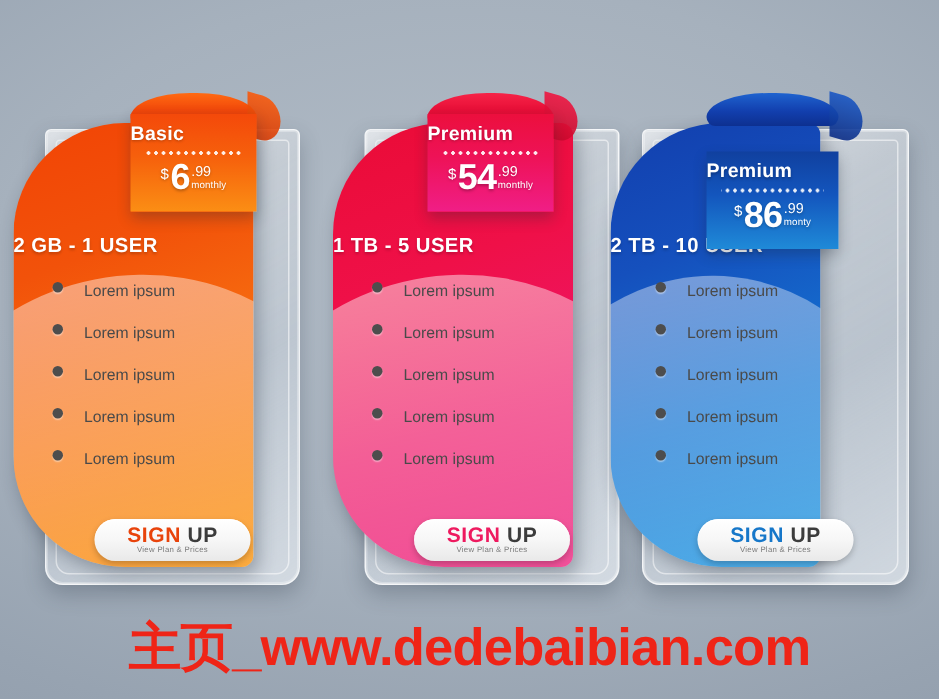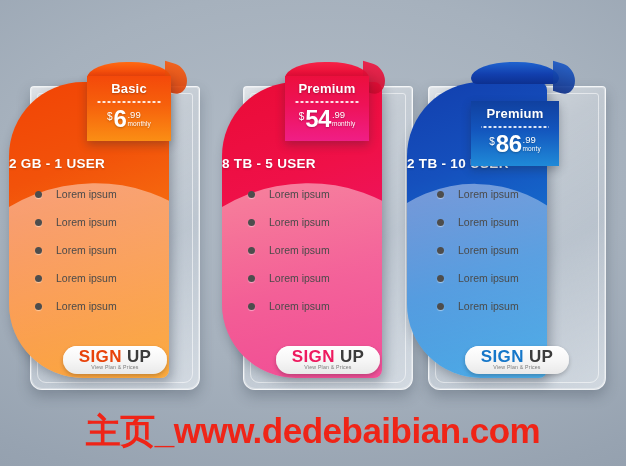--- a/index.html
+++ b/index.html
@@ -62,42 +62,42 @@
   
   .pcontent{position:absolute;inset:0;padding-top:74px;}
   .plan-title{
     color:#ffffff;
     font-size:13.5px;font-weight:bold;letter-spacing:.3px;
     text-shadow:0 1px 2px rgba(0,0,0,.22);
     font-family:"Liberation Sans",sans-serif;
   }
   .feat-list{margin:17px 0 0 0;padding:0;list-style:none;}
   .feat{
-    display:flex;align-items:center;
+    display:flex;
     margin:0 0 16px 26px;
     font-size:10.5px;color:#4a4a4a;
   }
   .card.c2 .feat{margin-left:30px;}
   .dot{
     width:7px;height:7px;border-radius:50%;
     background:#4d4d4d;margin-right:14px;flex:none;
     box-shadow:0 1px 1px rgba(255,255,255,.45);
   }
 
   
   .signup{
     position:absolute;left:33px;bottom:14px;
     width:104px;height:28px;border-radius:14px;
     background:linear-gradient(180deg,#ffffff 0%,#f7f7f7 48%,#e9e9e9 100%);
     box-shadow:0 2px 4px rgba(0,0,0,.22), inset 0 1px 0 rgba(255,255,255,.9);
     display:flex;flex-direction:column;align-items:center;justify-content:center;
     cursor:pointer;
   }
   .card.c2 .signup{left:37px;}
-  .signup .l1{font-size:17px;font-weight:bold;letter-spacing:.4px;line-height:11px;}
+  .signup .l1{font-size:14px;font-weight:bold;letter-spacing:.4px;line-height:11px;}
   .signup .l1 .a{color:#e8430b;}
   .signup .l1 .b{color:#3c3c3c;}
   .c1 .signup .l1 .a{color:#ee1a5f;}
   .c2 .signup .l1 .a{color:#1677c9;}
   .signup .l2{font-size:5.2px;color:#7a7a7a;margin-top:2px;letter-spacing:.2px;}
 
   
   .ribbon{position:absolute;top:-24px;left:57px;width:84px;z-index:6;}
   .card.c1 .ribbon{left:42px;}
   .card.c2 .ribbon{left:43px;width:88px;}
@@ -116,21 +116,21 @@
     transform:skewY(16deg);
     opacity:.9;
   }
   .c0 .curl-tail{background:linear-gradient(180deg,#f85a0d,#d63b05);}
   .c1 .curl-tail{background:linear-gradient(180deg,#ef1540,#c80a2c);}
   .c2 .curl-tail{background:linear-gradient(180deg,#1a57c4,#0b2d86);}
 
   .rbody{
     position:absolute;top:14px;left:0;width:100%;
     padding:5px 0 6px 0;
-    text-align:center;
+    text-align:left;
     box-shadow:0 4px 9px rgba(25,35,50,.30);
   }
   .c0 .rbody{background:linear-gradient(180deg,#f4490a 0%,#f6600c 44%,#fb8e14 100%);}
   .c1 .rbody{background:linear-gradient(180deg,#ec0f3d 0%,#ee1257 44%,#f01e86 100%);}
   .c2 .rbody{background:linear-gradient(180deg,#10409f 0%,#1355bd 44%,#1f8ad8 100%);margin-top:25px;}
 
   .rname{
     color:#fff;font-size:13px;font-weight:bold;letter-spacing:.2px;
     text-shadow:0 1px 2px rgba(0,0,0,.28);
     line-height:15px;
@@ -219,21 +219,21 @@
       </div>
     </div>
   </div>
 
   <div class="card c1">
     <div class="glass"></div>
     <div class="panel">
       <div class="base"></div>
       <div class="swoosh"></div>
       <div class="pcontent">
-        <div class="plan-title">8 TB - 5 USER</div>
+        <div class="plan-title">1 TB - 5 USER</div>
         <ul class="feat-list">
           <li class="feat">
               <span class="dot"></span>
               <span>Lorem ipsum</span>
             </li>
           <li class="feat">
               <span class="dot"></span>
               <span>Lorem ipsum</span>
             </li>
           <li class="feat">

